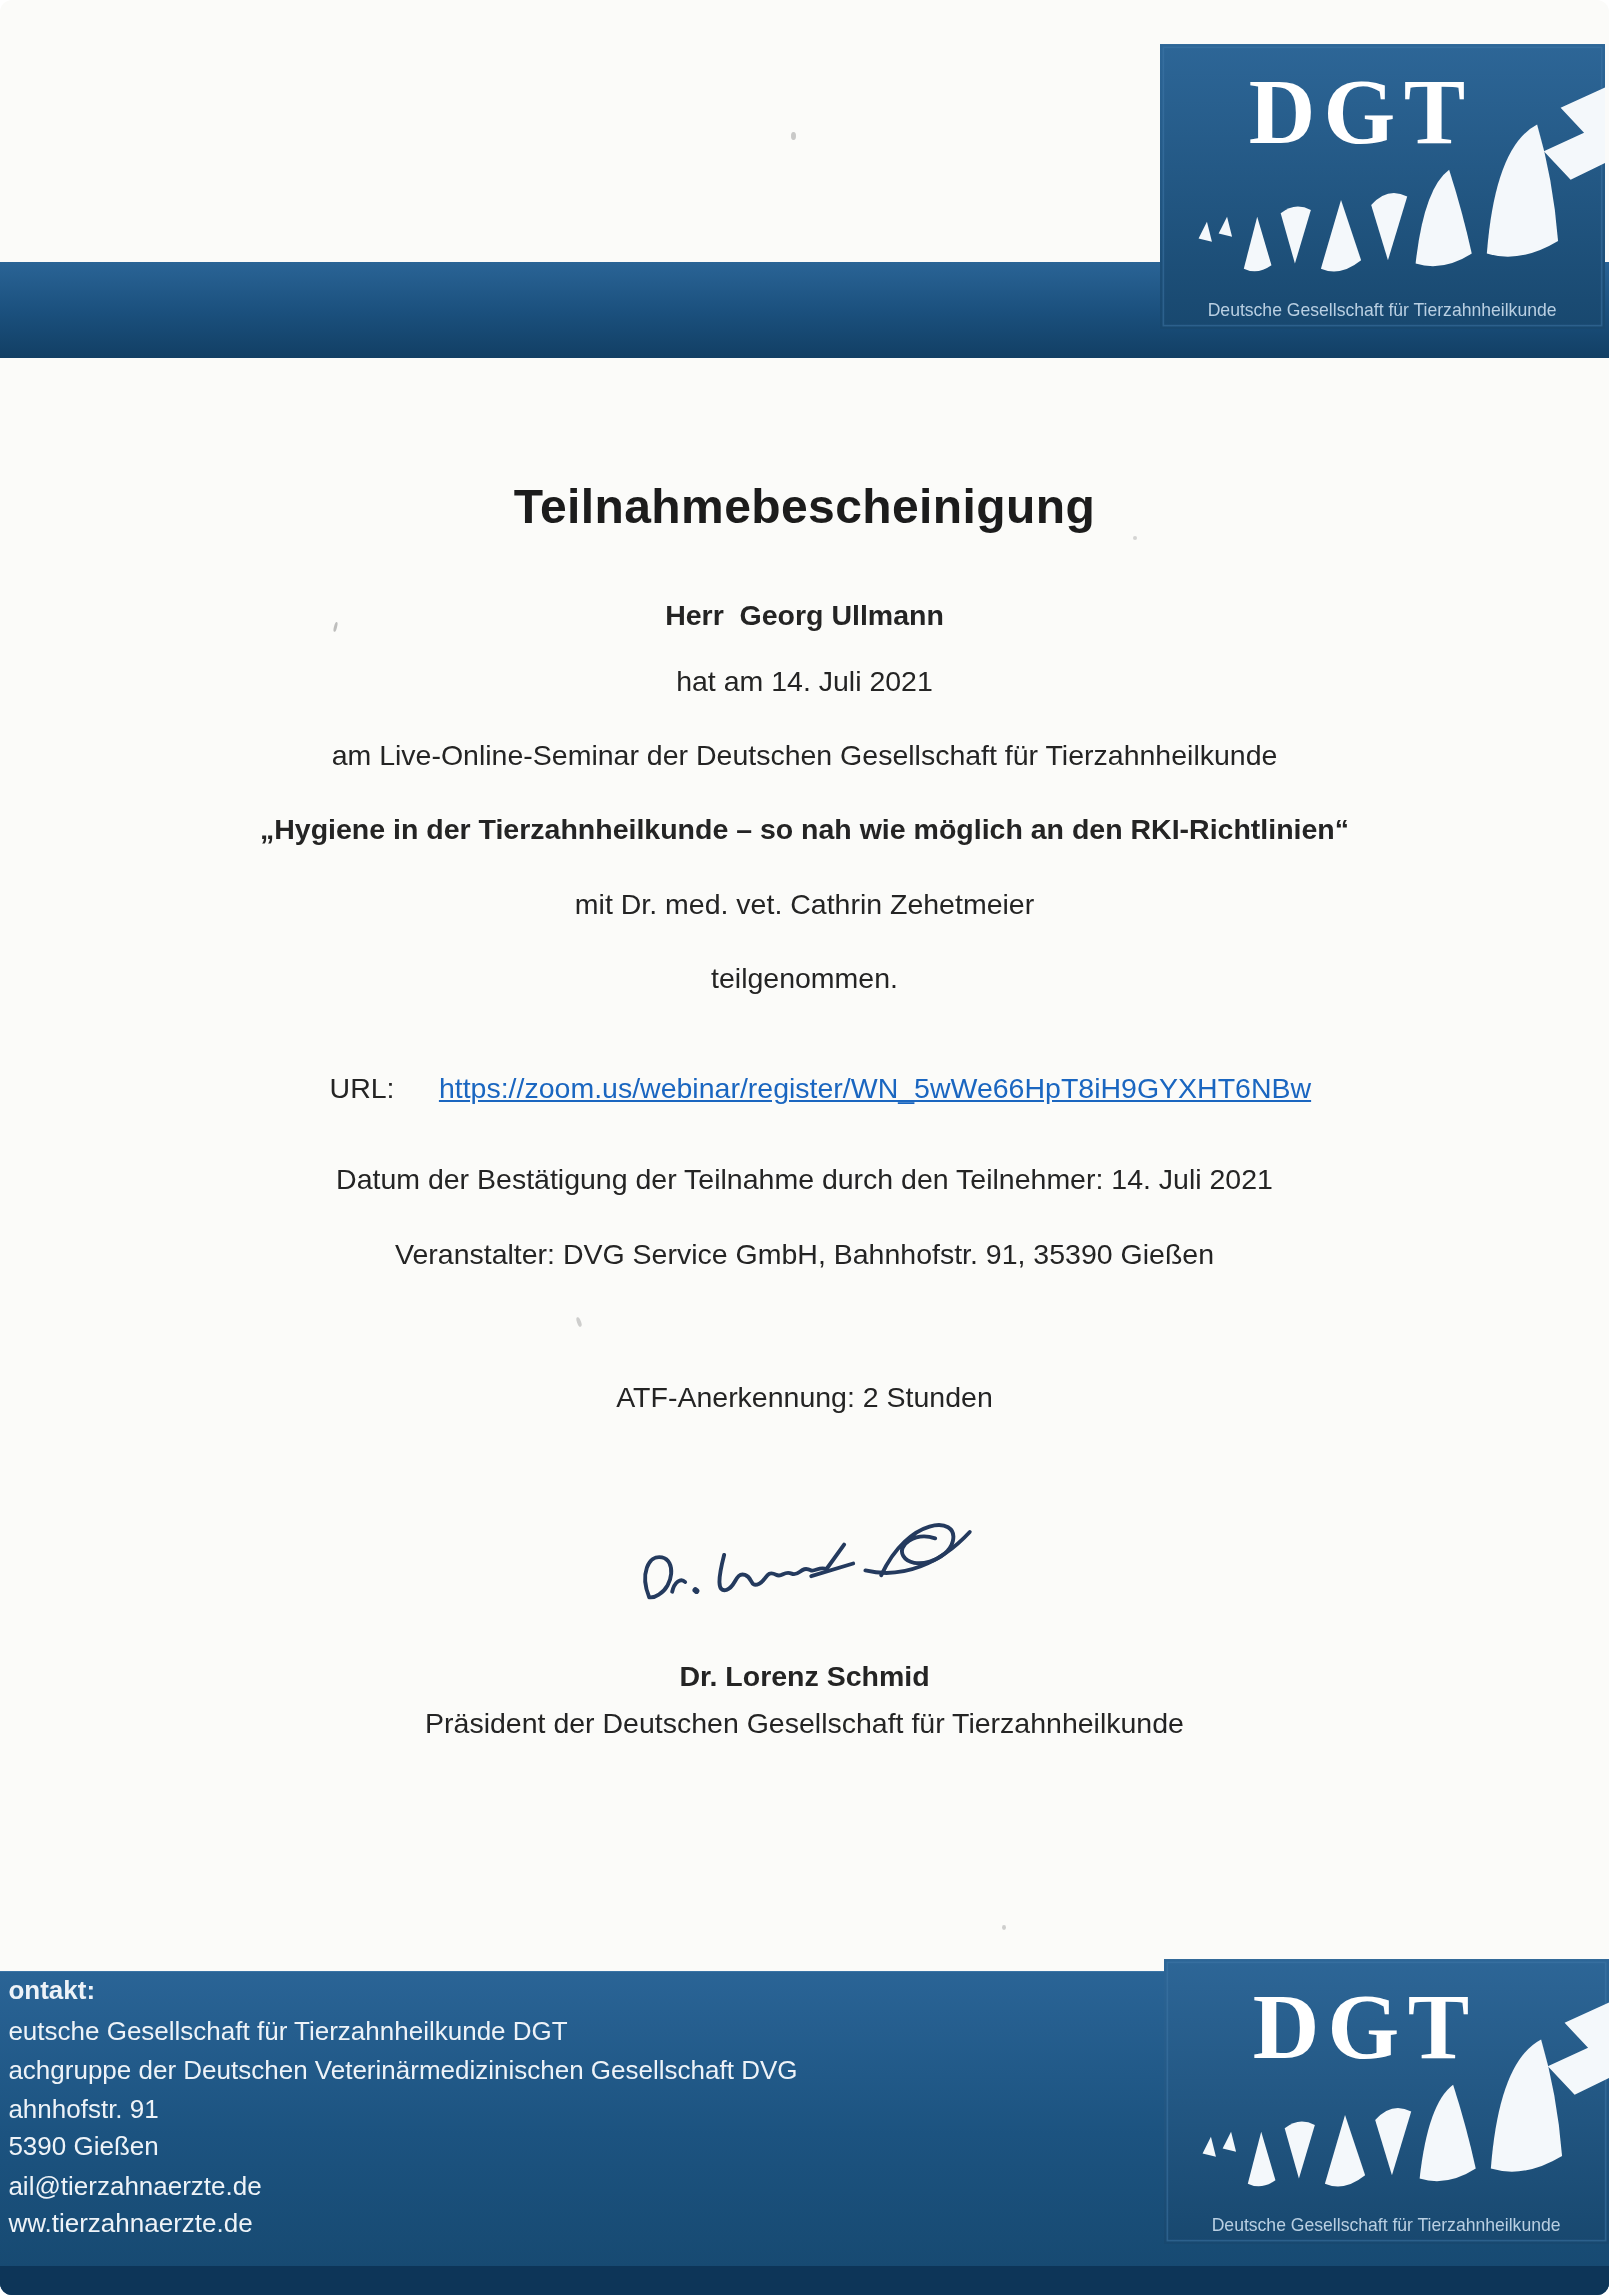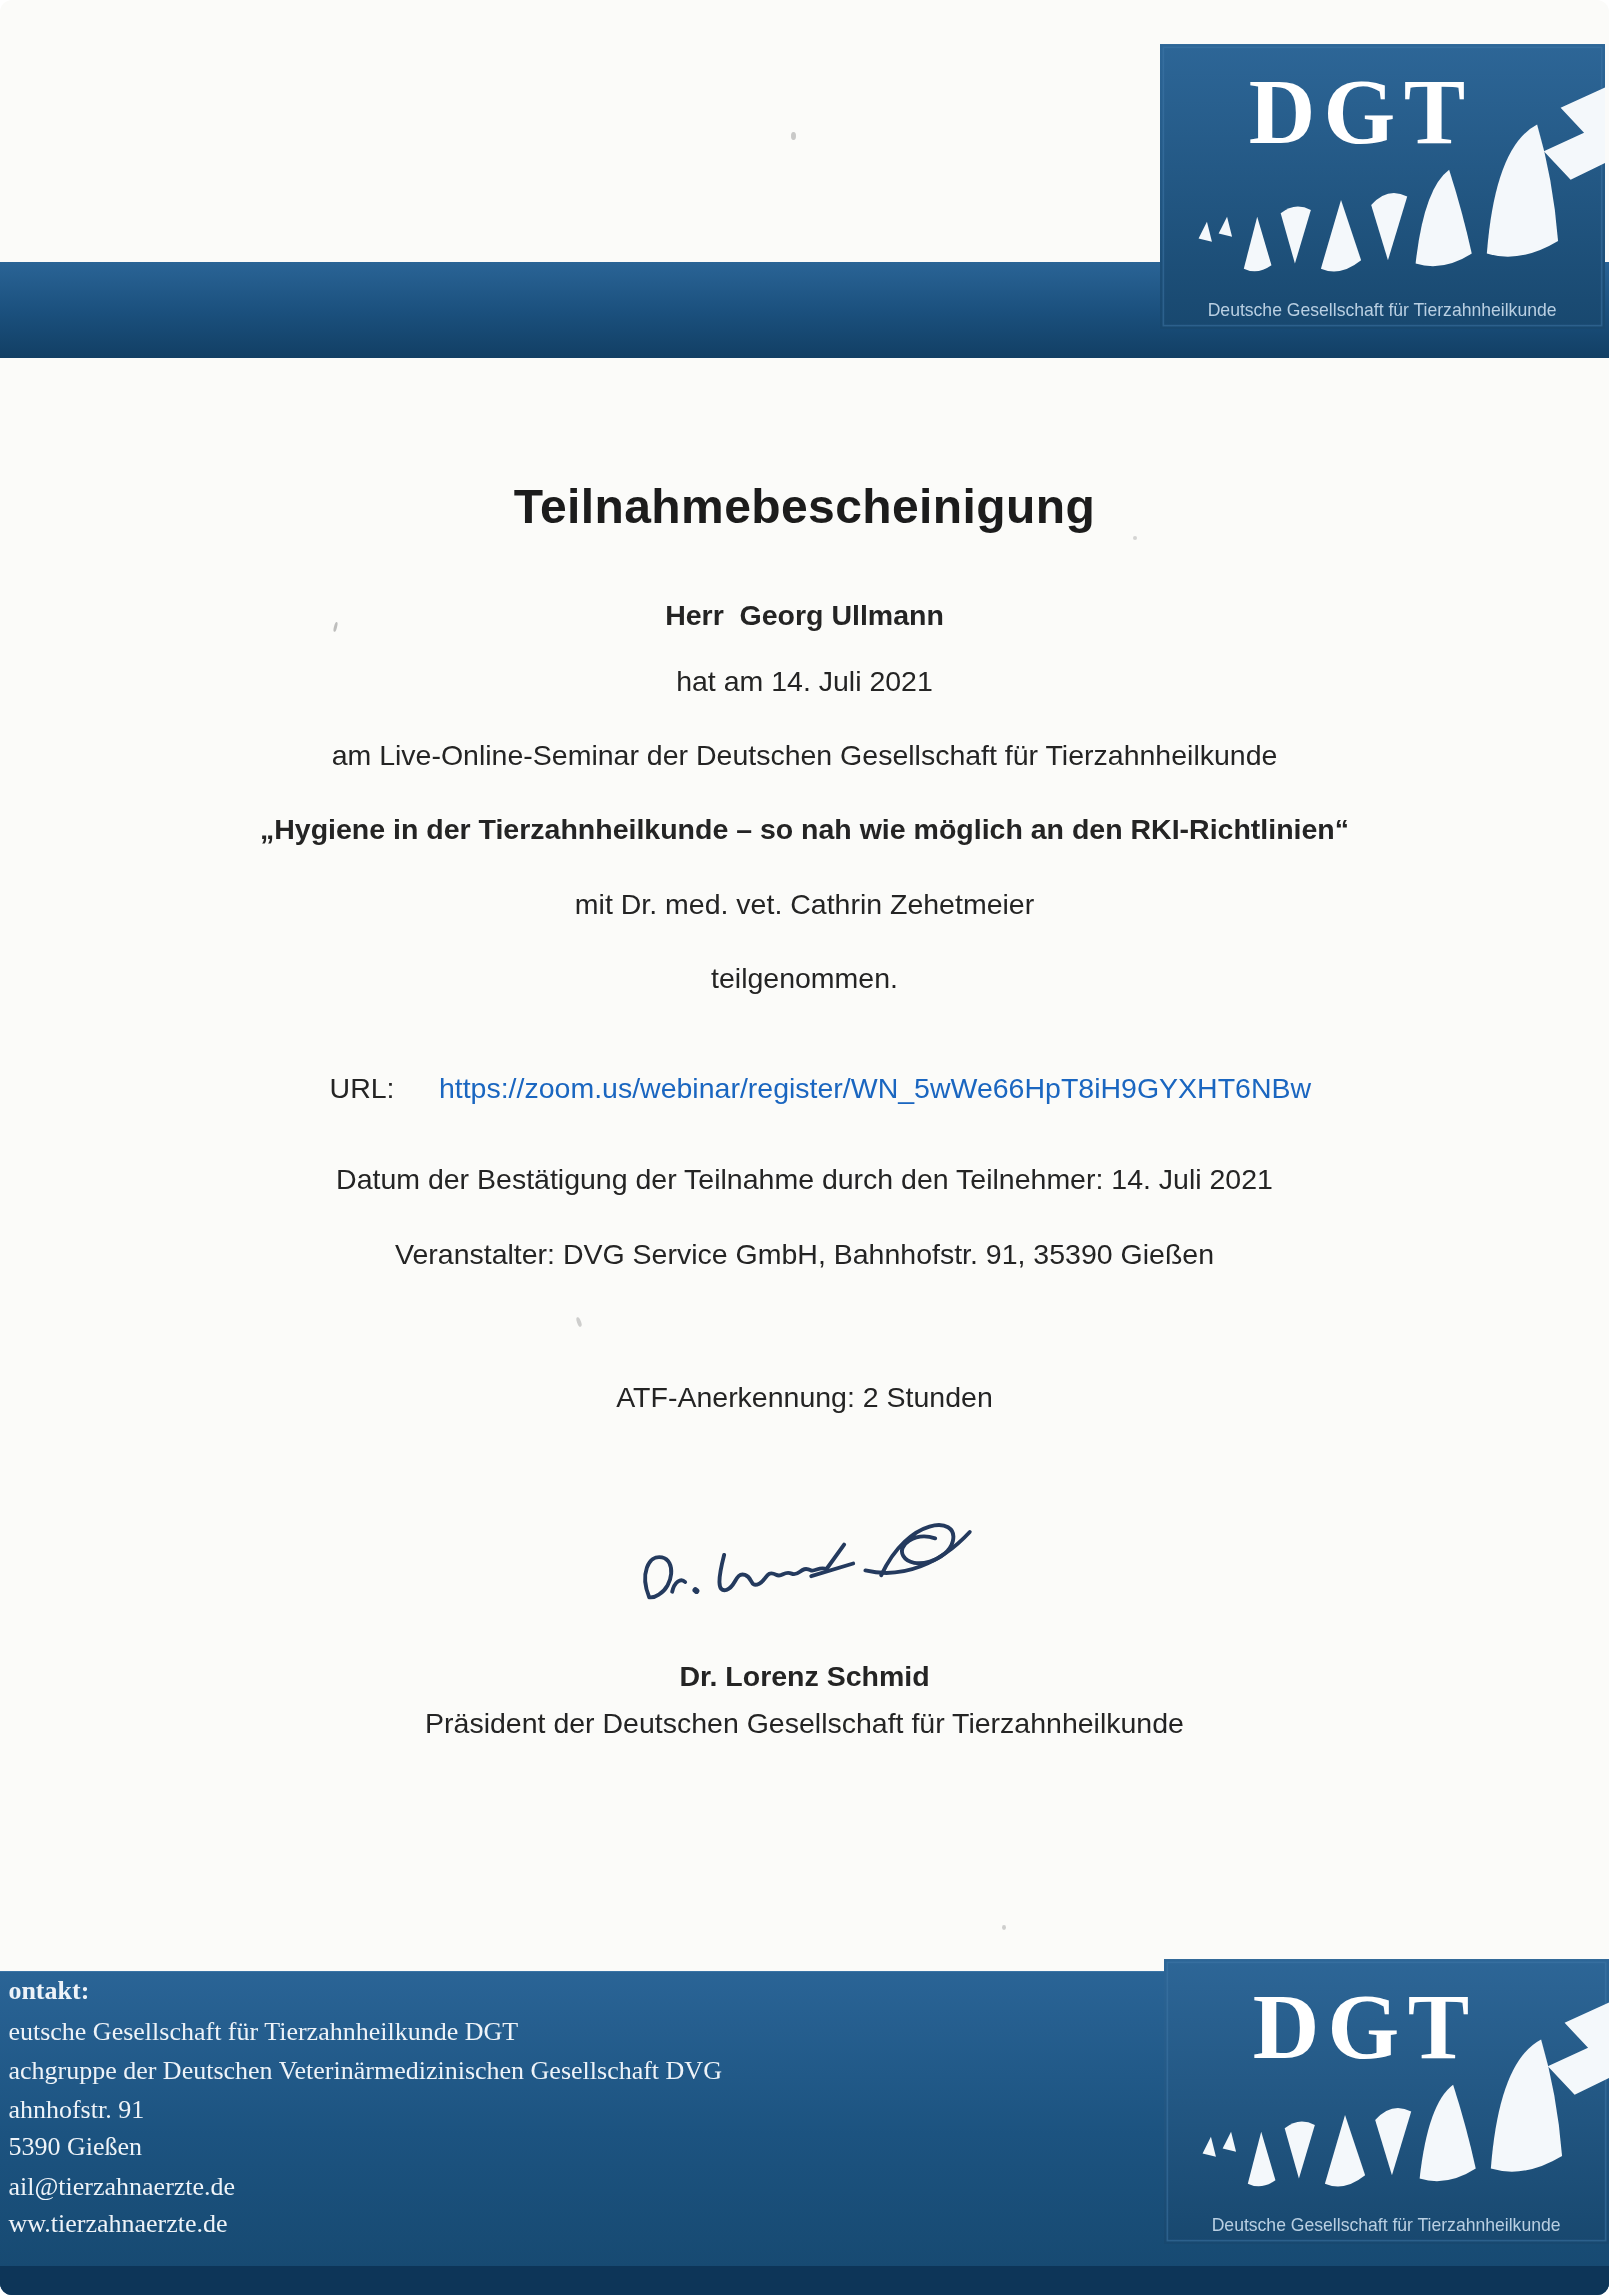--- a/index.html
+++ b/index.html
@@ -34,35 +34,34 @@
   .logo-box svg{display:block;width:100%;height:100%;}
   
   .line{
     position:absolute;left:0;width:100%;
     text-align:center;font-size:28.5px;line-height:1.2;
     white-space:pre-wrap;
   }
   .bold{font-weight:bold;}
   .title{font-size:48px;font-weight:bold;letter-spacing:0.4px;color:#1c1c1c;}
   .doc-link{
-    color:#1a66c0;cursor:pointer;margin-left:36px;
+    color:#1a66c0;text-decoration:underline;cursor:pointer;margin-left:36px;
   }
   .url-label{color:#242424;margin-right:8.4px;margin-top:28px;}
   
   .signature{
     position:absolute;left:620px;top:1500px;width:369px;height:126px;
     transform:rotate(-4deg);
   }
   .signature svg{width:100%;height:100%;display:block;}
   
   .footer-line{
     position:absolute;left:8.4px;
     color:#eef3f8;font-size:26px;line-height:1.2;
     white-space:pre;
-    font-family:Liberation Serif, serif;
   }
   .footer-heading{font-weight:bold;}
   
   .speck{position:absolute;background:#8c8c8c;border-radius:50%;}
 </style>
 </head>
 <body>
 
 <div class="page">
 

